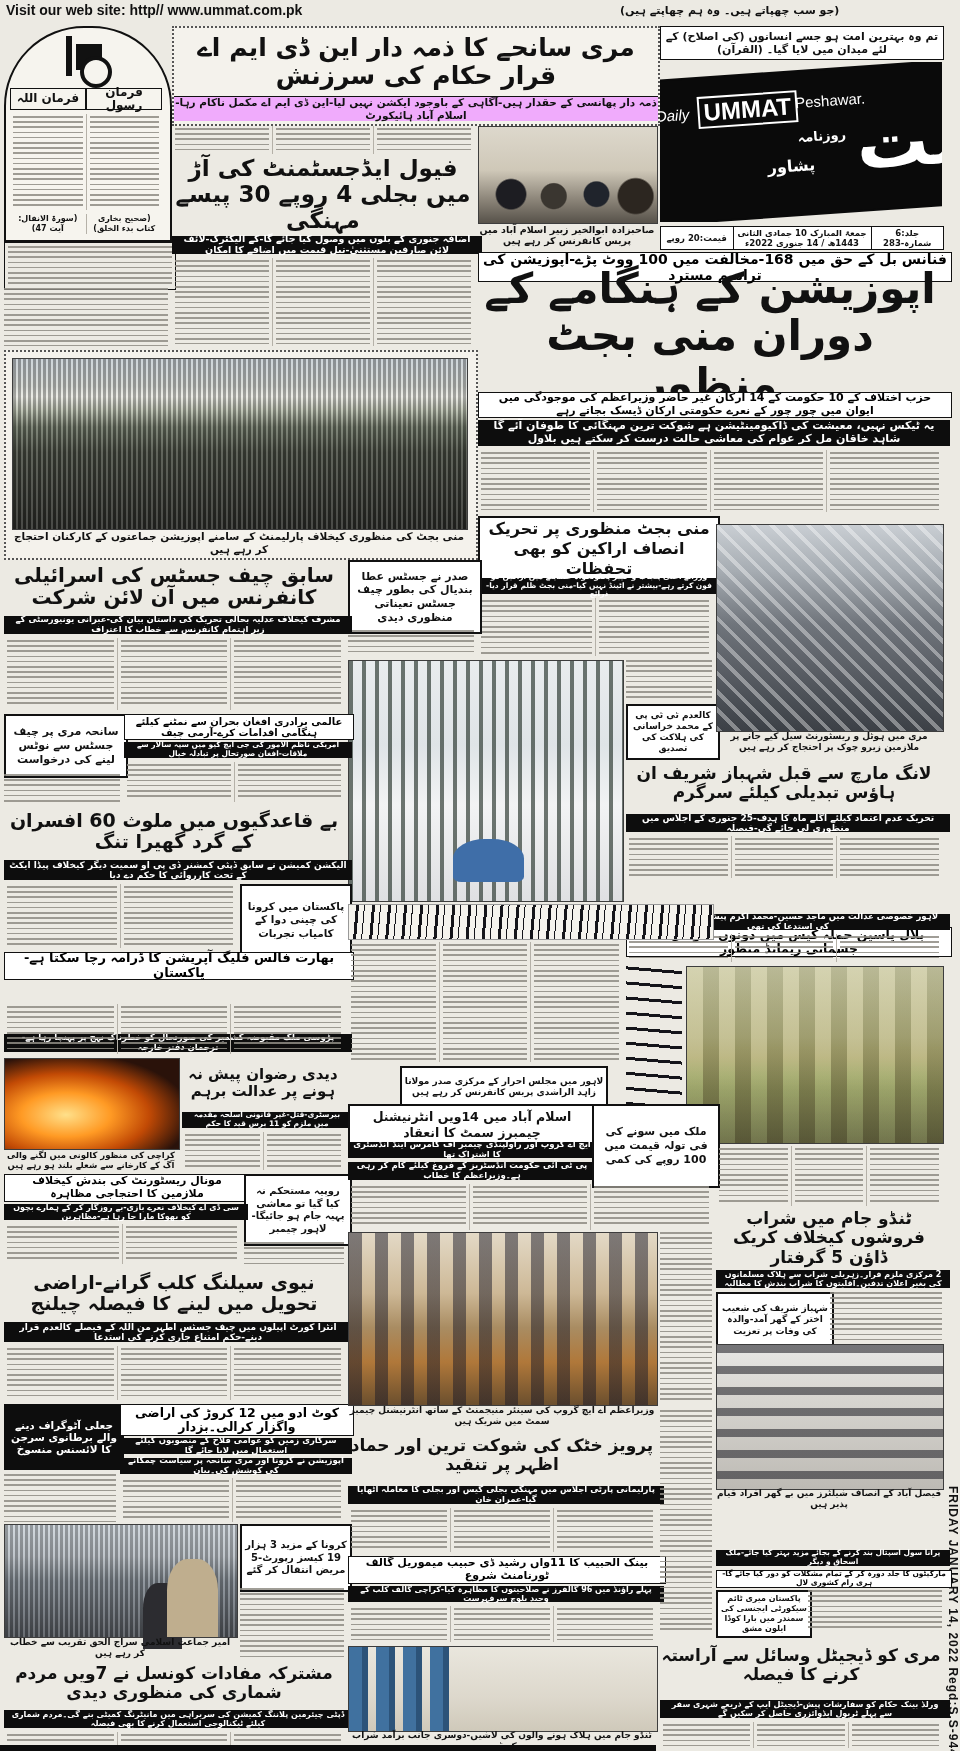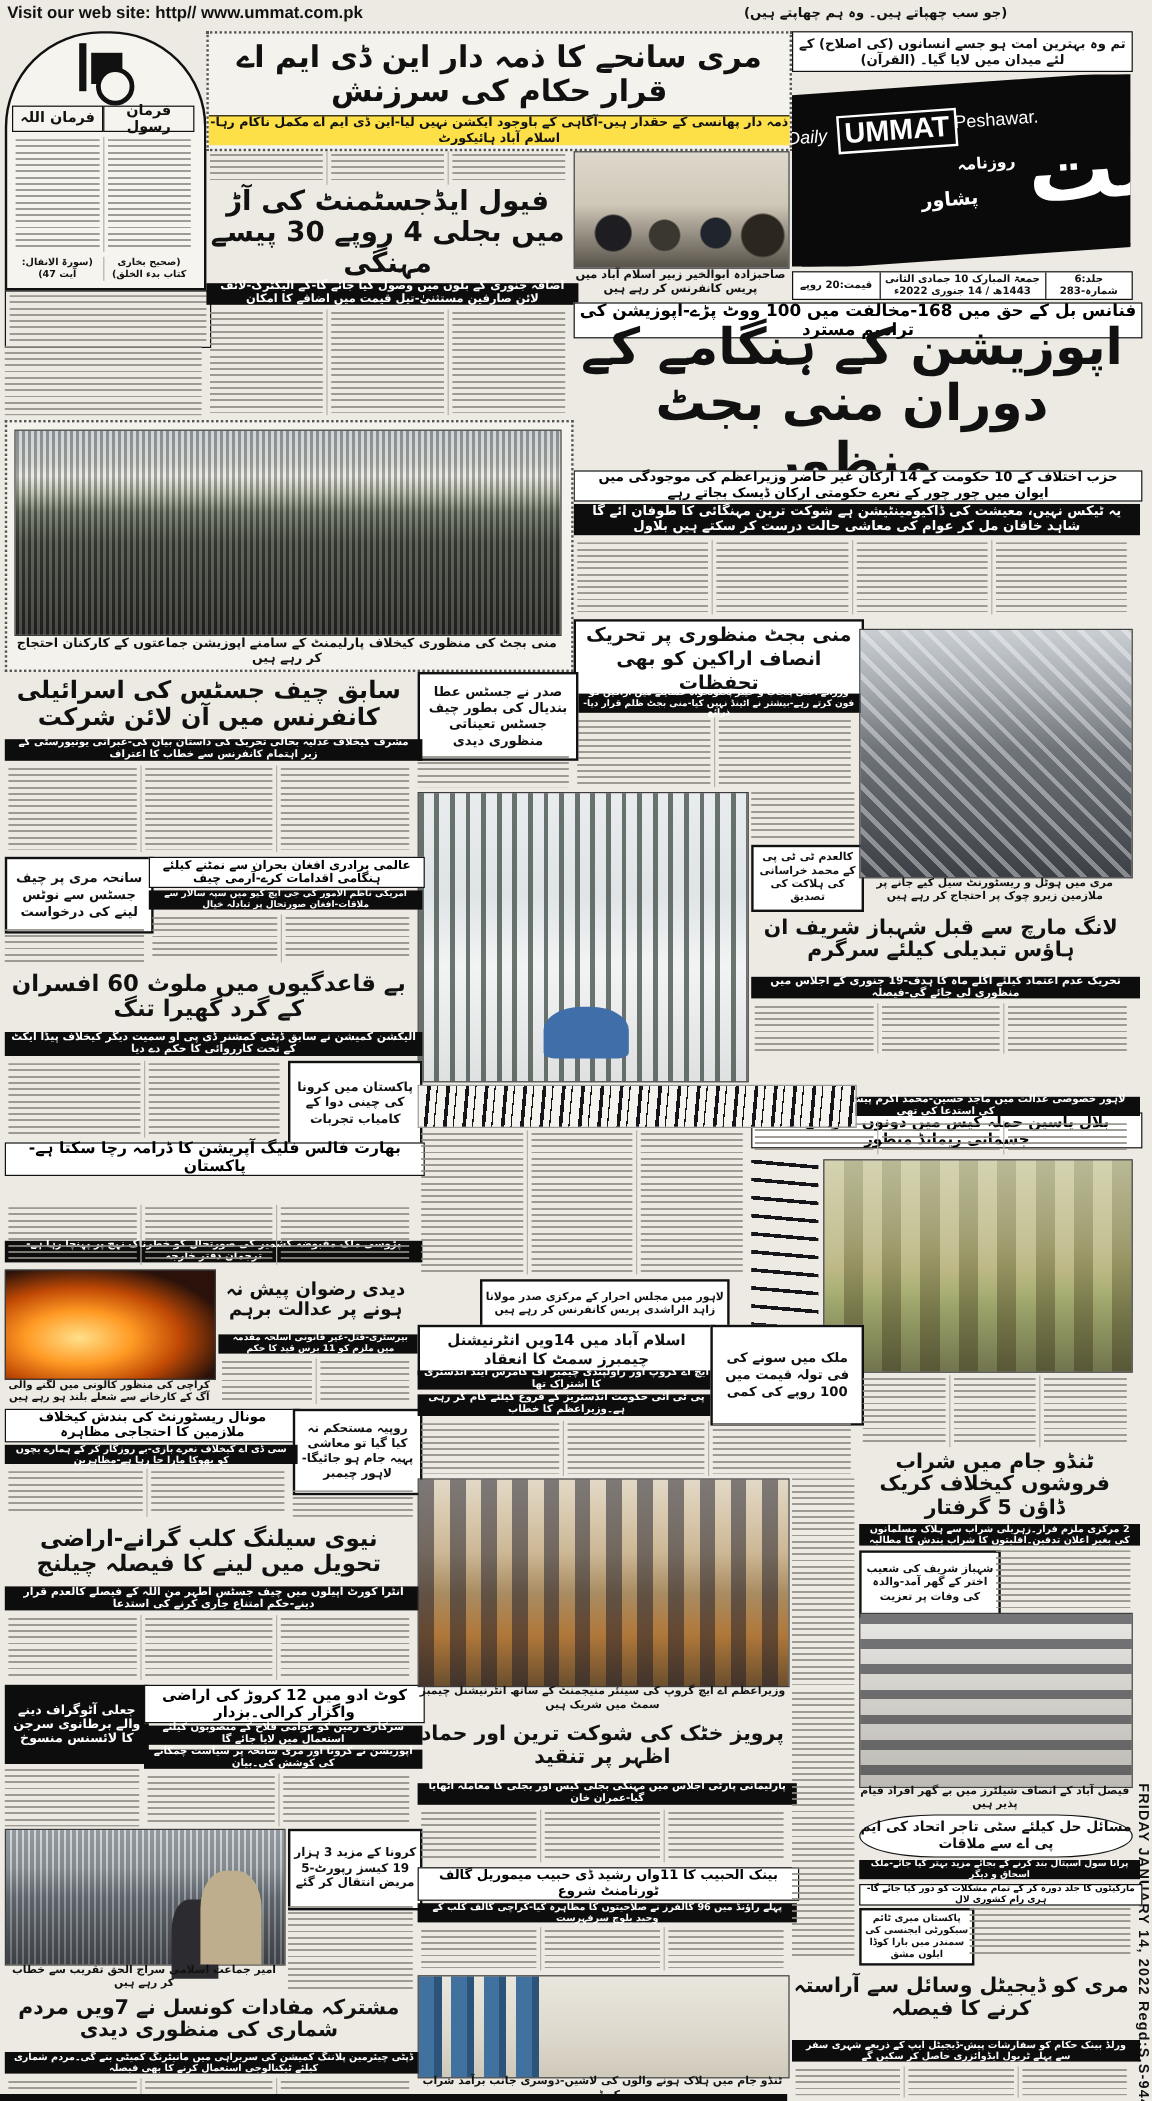--- a/index.html
+++ b/index.html
@@ -98,21 +98,21 @@
       <div class="c cap" style="font-size:8px">(سورۃ الانفال: آیت 47)</div>
     </div>
   </div>
   <div class="abs" style="left:4px;top:242px;width:164px;height:40px;border:1.5px solid #111;padding:3px">
       <div class="txt" style="height:100%"></div>
     </div>
   <div class="abs txt" style="left:4px;top:288px;width:164px;height:58px"></div>
 
   <div class="abs dotted" style="left:172px;top:26px;width:484px;height:96px">
     <div class="h" style="height:68px;font-size:25px;padding:0 6px">مری سانحے کا ذمہ دار این ڈی ایم اے قرار حکام کی سرزنش</div>
-    <div class="cap" style="height:24px;border-top:1.5px solid #111;font-size:10.5px;background:#fde047">ذمہ دار پھانسی کے حقدار ہیں-آگاہی کے باوجود ایکشن نہیں لیا-این ڈی ایم اے مکمل ناکام رہا-اسلام آباد ہائیکورٹ</div>
+    <div class="cap" style="height:24px;border-top:1.5px solid #111;font-size:10.5px;background:#f0abfc">ذمہ دار پھانسی کے حقدار ہیں-آگاہی کے باوجود ایکشن نہیں لیا-این ڈی ایم اے مکمل ناکام رہا-اسلام آباد ہائیکورٹ</div>
   </div>
   <div class="abs cols" style="left:172px;top:126px;width:302px;height:28px">
     <div class="c">
         <div class="txt"></div>
       </div>
     <div class="c">
         <div class="txt"></div>
       </div>
     <div class="c">
         <div class="txt"></div>
@@ -192,21 +192,21 @@
   <div class="abs txt" style="left:348px;top:630px;width:126px;height:26px"></div>
 
   <div class="abs photo" id="ph-snow" style="left:348px;top:660px;width:274px;height:240px;position:absolute"></div>
   <div class="abs txt" style="left:626px;top:660px;width:86px;height:40px"></div>
   <div class="abs boxh" style="left:626px;top:704px;width:86px;height:48px;font-size:9px">کالعدم ٹی ٹی پی کے محمد خراسانی کی ہلاکت کی تصدیق</div>
 
   <div class="abs photo" id="ph-protest" style="left:716px;top:524px;width:226px;height:206px;position:absolute"></div>
   <div class="abs cap" style="left:716px;top:732px;width:226px;height:20px;font-size:9px">مری میں ہوٹل و ریسٹورنٹ سیل کیے جانے پر ملازمین زیرو چوک پر احتجاج کر رہے ہیں</div>
 
   <div class="abs h" style="left:626px;top:756px;width:316px;height:54px;font-size:17px">لانگ مارچ سے قبل شہباز شریف ان ہاؤس تبدیلی کیلئے سرگرم</div>
-  <div class="abs bstrip" style="left:626px;top:814px;width:316px;height:18px;font-size:9px">تحریک عدم اعتماد کیلئے اگلے ماہ کا ہدف-19 جنوری کے اجلاس میں منظوری لی جائے گی-فیصلہ</div>
+  <div class="abs bstrip" style="left:626px;top:814px;width:316px;height:18px;font-size:9px">تحریک عدم اعتماد کیلئے اگلے ماہ کا ہدف-25 جنوری کے اجلاس میں منظوری لی جائے گی-فیصلہ</div>
   <div class="abs cols" style="left:626px;top:836px;width:316px;height:42px">
     <div class="c">
         <div class="txt"></div>
       </div>
     <div class="c">
         <div class="txt"></div>
       </div>
     <div class="c">
         <div class="txt"></div>
       </div>
@@ -426,21 +426,20 @@
     <div class="c">
         <div class="txt"></div>
       </div>
   </div>
   <div class="abs h" style="left:716px;top:1210px;width:226px;height:56px;font-size:17px">ٹنڈو جام میں شراب فروشوں کیخلاف کریک ڈاؤن 5 گرفتار</div>
   <div class="abs bstrip" style="left:716px;top:1270px;width:226px;height:18px;font-size:8px">2 مرکزی ملزم فرار۔زہریلی شراب سے ہلاک مسلمانوں کی بغیر اعلان تدفین۔اقلیتوں کا شراب بندش کا مطالبہ</div>
   <div class="abs boxh" style="left:716px;top:1292px;width:110px;height:48px;font-size:9px">شہباز شریف کی شعیب اختر کے گھر آمد-والدہ کی وفات پر تعزیت</div>
   <div class="abs txt" style="left:830px;top:1292px;width:112px;height:48px"></div>
   <div class="abs photo" id="ph-shelter" style="left:716px;top:1344px;width:226px;height:144px;position:absolute"></div>
   <div class="abs cap" style="left:716px;top:1490px;width:226px;height:18px;font-size:9px">فیصل آباد کے انصاف شیلٹرز میں بے گھر افراد قیام پذیر ہیں</div>
-  <div class="abs cap" style="left:716px;top:1512px;width:226px;height:34px;border:1.5px solid #111;border-radius:50% / 90%;font-size:11.5px;background:#fff;font-weight:bold">مسائل حل کیلئے سٹی تاجر اتحاد کی ایم پی اے سے ملاقات</div>
   <div class="abs bstrip" style="left:716px;top:1550px;width:226px;height:16px;font-size:7.5px">پرانا سول اسپتال بند کرنے کے بجائے مزید بہتر کیا جائے-ملک اسحاق و دیگر</div>
   <div class="abs lstrip" style="left:716px;top:1570px;width:226px;height:16px;font-size:7.5px">مارکیٹوں کا جلد دورہ کر کے تمام مشکلات کو دور کیا جائے گا-ہری رام کشوری لال</div>
   <div class="abs boxh" style="left:716px;top:1590px;width:88px;height:40px;font-size:8px">پاکستان میری ٹائم سیکورٹی ایجنسی کی سمندر میں بارا کوڈا ایلون مشق</div>
   <div class="abs txt" style="left:808px;top:1590px;width:134px;height:40px"></div>
   <div class="abs h" style="left:660px;top:1634px;width:282px;height:62px;font-size:17px">مری کو ڈیجیٹل وسائل سے آراستہ کرنے کا فیصلہ</div>
   <div class="abs bstrip" style="left:660px;top:1700px;width:282px;height:18px;font-size:8px">ورلڈ بینک حکام کو سفارشات پیش-ڈیجیٹل ایپ کے ذریعے شہری سفر سے پہلے ٹریول ایڈوائزری حاصل کر سکیں گے</div>
   <div class="abs cols" style="left:660px;top:1722px;width:282px;height:26px">
     <div class="c">
         <div class="txt"></div>
       </div>

